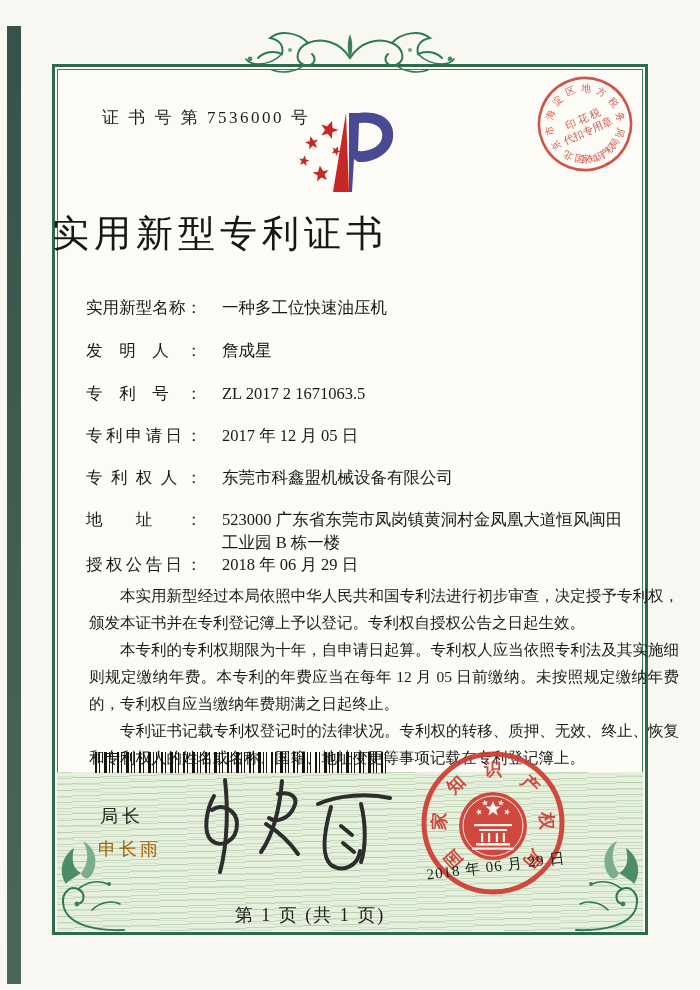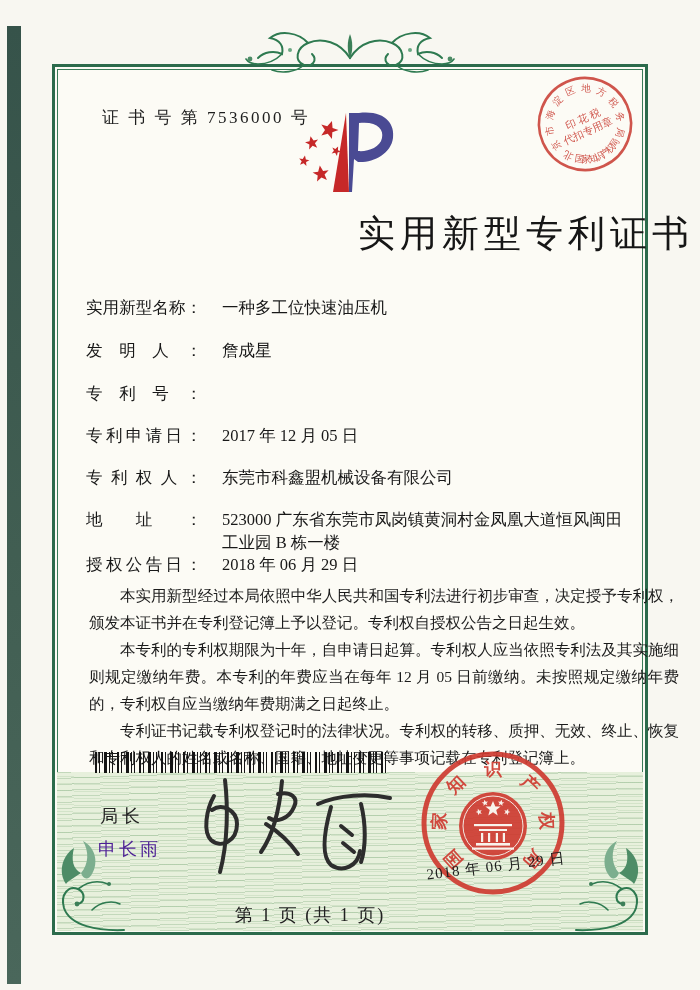--- a/index.html
+++ b/index.html
@@ -25,22 +25,22 @@
     background-color:#e7f0dc;
     background-image:
       repeating-linear-gradient(178deg, rgba(110,160,110,.30) 0 1px, rgba(0,0,0,0) 1px 6px),
       repeating-linear-gradient(2deg, rgba(120,170,115,.18) 0 1px, rgba(0,0,0,0) 1px 7px);
   }
   .cert-no{
     position:absolute; left:74px; top:106px; font-size:17px; letter-spacing:2.5px;margin-left:28px;
   }
   .logo{ position:absolute; left:295px; top:110px; width:106px; height:88px; }
   .title{
-    position:absolute; left:52px; top:209px; width:632px; text-align:right;
-    font-size:37px; letter-spacing:5px; color:#161616;padding-left:10px;
+    position:absolute; left:52px; top:209px; width:632px; text-align:left;
+    font-size:37px; letter-spacing:5px; color:#161616;
   }
   .field-row{ position:absolute; left:86px; display:flex; font-size:16.5px; line-height:23px; }
   .flabel{
     display:inline-block; width:116px; text-align:justify; text-align-last:justify;
     flex:0 0 116px; color:#181818;
   }
   .fvalue{ margin-left:20px; color:#181818; }
   .fvalue.addr{ width:414px; }
   .grant-no-group{ position:absolute; left:385px; top:553px; display:flex; font-size:16.5px; }
   .grant-no-group .flabel{ width:100px; flex:0 0 100px; }
@@ -52,21 +52,21 @@
   .barcode{
     position:absolute; left:95px; top:752px; width:292px; height:21px;
     background:repeating-linear-gradient(90deg,
       #141414 0 2px, rgba(0,0,0,0) 2px 4px,
       #141414 4px 5px, rgba(0,0,0,0) 5px 9px,
       #141414 9px 12px, rgba(0,0,0,0) 12px 14px,
       #141414 14px 15px, rgba(0,0,0,0) 15px 17px,
       #141414 17px 18px, rgba(0,0,0,0) 18px 22px);
   }
   .signer-title{ position:absolute; left:100px; top:804px; font-size:18px; letter-spacing:4px; color:#222; }
-  .signer-name{ position:absolute; left:98px; top:837px; font-size:18px; letter-spacing:3px; color:#4c1d95; }
+  .signer-name{ position:absolute; left:98px; top:837px; font-size:18px; letter-spacing:3px; color:#a16207; }
   .signature{ position:absolute; left:192px; top:774px; width:215px; height:102px; }
   .seal{ position:absolute; left:418px; top:748px; width:150px; height:150px; opacity:.92; }
   .seal-date{
     position:absolute; left:406px; top:857px; width:180px; text-align:center;
     font-size:15px; letter-spacing:1px; color:#1c1c1c; transform:rotate(-7deg);
   }
   .tax-stamp{ position:absolute; left:533px; top:72px; width:104px; height:104px; opacity:.85; }
   .footer{
     position:absolute; left:52px; top:903px; width:516px; text-align:center;
     font-size:18px; letter-spacing:2px; color:#202020;
@@ -152,20 +152,21 @@
   <div class="field-row" style="top:296px">
     <span class="flabel">实用新型名称：</span>
     <span class="fvalue">一种多工位快速油压机</span>
   </div>
   <div class="field-row" style="top:339px">
     <span class="flabel">发明人：</span>
     <span class="fvalue">詹成星</span>
   </div>
   <div class="field-row" style="top:382px">
     <span class="flabel">专利号：</span>
+    <span class="fvalue">ZL 2017 2 1671063.5</span>
   </div>
   <div class="field-row" style="top:424px">
     <span class="flabel">专利申请日：</span>
     <span class="fvalue">2017 年 12 月 05 日</span>
   </div>
   <div class="field-row" style="top:466px">
     <span class="flabel">专利权人：</span>
     <span class="fvalue">东莞市科鑫盟机械设备有限公司</span>
   </div>
   <div class="field-row" style="top:508px">

